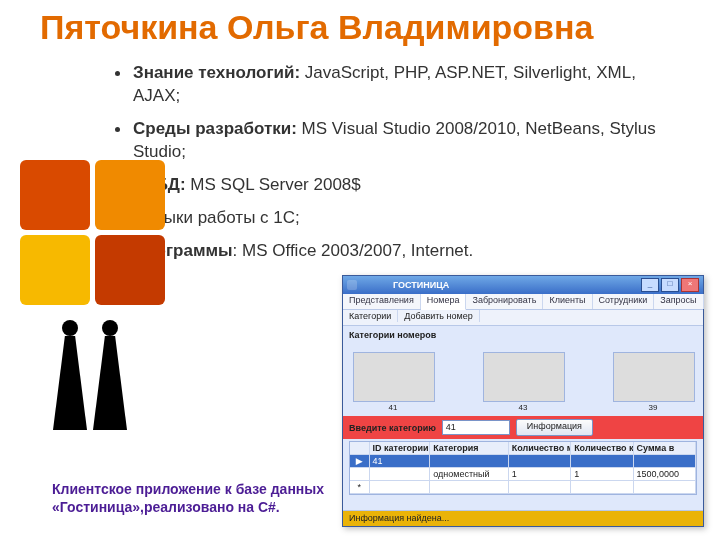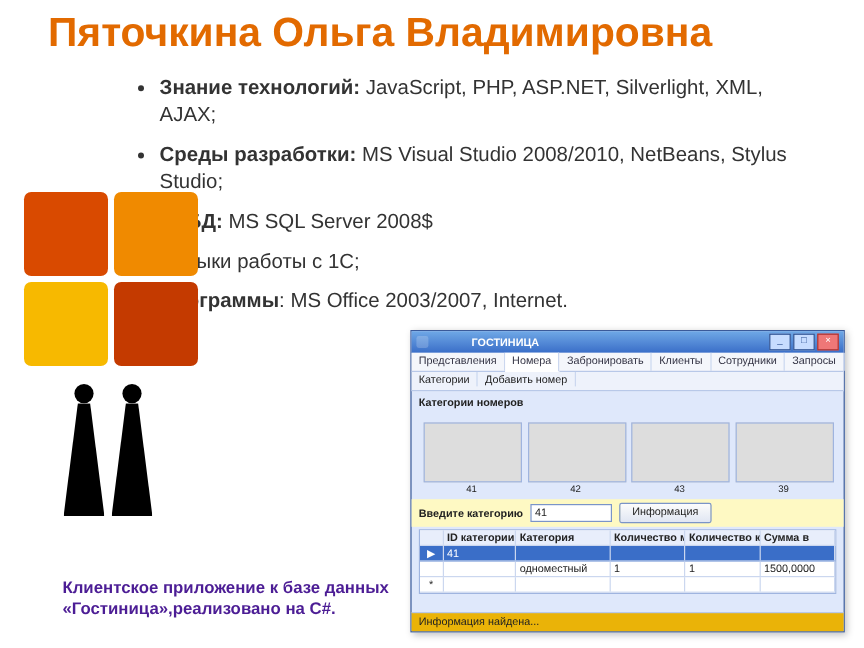--- a/index.html
+++ b/index.html
@@ -40,21 +40,21 @@
   .section{padding:4px 6px;}
   .sec-label{font-weight:bold;margin-bottom:12px;display:block;}
   .thumbs{display:flex;gap:4px;justify-content:space-between;padding:0 4px;}
   .thumb{width:80px;text-align:center;}
   .thumb .img{width:80px;height:48px;border:1px solid #9fb4df;background:#ddd;position:relative;overflow:hidden;}
   .thumb .cap{font-size:8px;margin-top:1px;}
   .room1{background:linear-gradient(#e8d2a8,#c9a86f);}
   .room2{background:linear-gradient(#d9c8b8,#a8856a);}
   .room3{background:linear-gradient(#e8e0d8,#b0a89a);}
   .room4{background:linear-gradient(#d8e0e8,#9aa8b8);}
-  .inputrow{display:flex;align-items:center;gap:6px;padding:3px 6px;background:#fef9c3;}
+  .inputrow{display:flex;align-items:center;gap:6px;padding:3px 6px;background:#ef4444;}
   .inputrow label{font-weight:bold;}
   .txtbox{width:60px;height:13px;background:#fff;border:1px solid #7a94c8;padding:0 3px;line-height:13px;}
   .btn{height:15px;padding:0 10px;background:linear-gradient(#fcfcfc,#e0e6f3);border:1px solid #7a94c8;border-radius:2px;line-height:13px;}
   .grid{margin:2px 6px;border:1px solid #9fb4df;background:#fff;}
   .grid-row{display:flex;border-bottom:1px solid #cbd7ef;}
   .grid-row.header{background:#e8eefb;font-weight:bold;}
   .grid-row.sel{background:#3a6ec8;color:#fff;}
   .gc{padding:1px 3px;border-right:1px solid #cbd7ef;overflow:hidden;white-space:nowrap;}
   .gc0{width:14px;text-align:center;}
   .gc1{width:60px;}
@@ -122,24 +122,20 @@
       <div class="tbtn">Добавить номер</div>
     </div>
     <div class="section">
       <span class="sec-label">Категории номеров</span>
       <div class="thumbs">
         <div class="thumb">
             <div class="img room1"></div>
             <div class="cap">41</div>
           </div>
         <div class="thumb">
-            <div class="img room2"></div>
-            <div class="cap">42</div>
-          </div>
-        <div class="thumb">
             <div class="img room3"></div>
             <div class="cap">43</div>
           </div>
         <div class="thumb">
             <div class="img room4"></div>
             <div class="cap">39</div>
           </div>
       </div>
     </div>
     <div class="inputrow">

